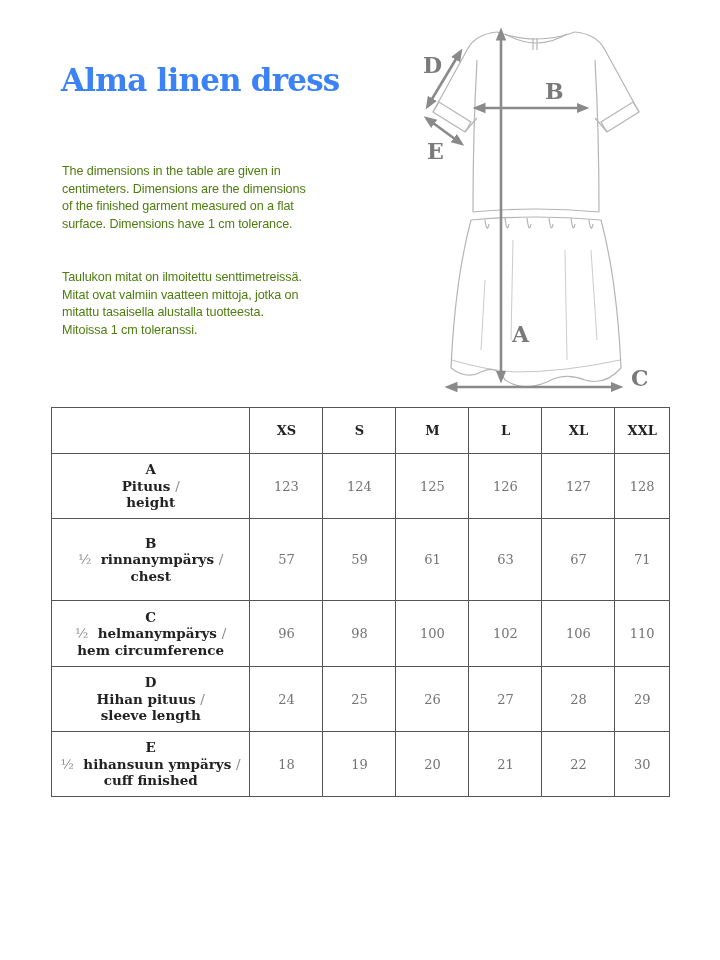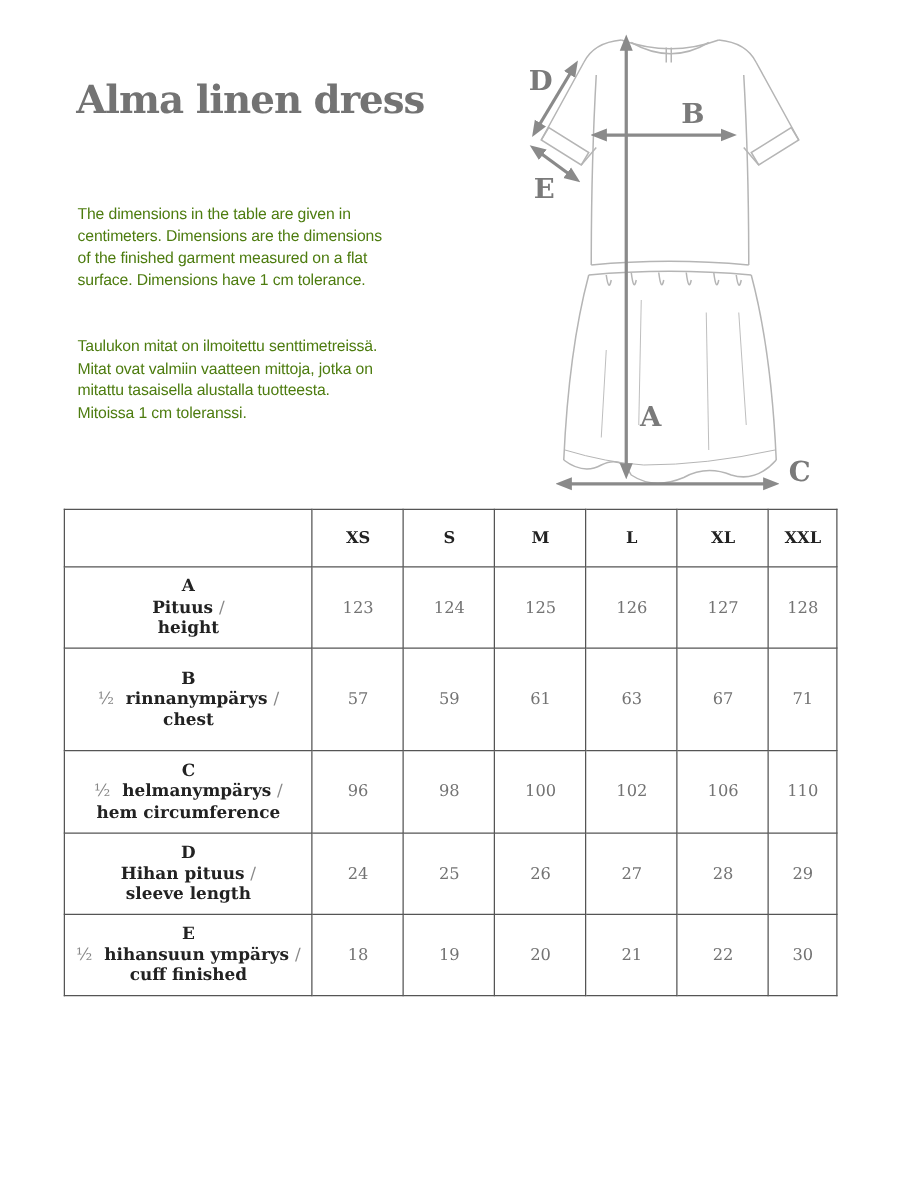--- a/index.html
+++ b/index.html
@@ -1,20 +1,20 @@
 <!DOCTYPE html>
 <html><head>
 <meta charset="utf-8">
 <style>
   html, body { margin: 0; padding: 0; background: #ffffff; }
   body { width: 720px; height: 960px; position: relative; overflow: hidden; }
   .title {
     position: absolute; left: 61px; top: 62px;
     font-family: "DejaVu Serif", serif; font-weight: bold;
-    font-size: 31px; letter-spacing: -0.8px; color: #737373; margin: 0;
+    font-size: 31px; letter-spacing: -0.8px; color: #3b82f6; margin: 0;
   }
   .para {
     position: absolute; left: 62px; width: 250px;
     font-family: "Liberation Sans", sans-serif; font-size: 12.6px;
     line-height: 17.6px; color: #4d7c0f; margin: 0; letter-spacing: -0.1px;
   }
   .para.en { top: 163px; }
   .para.fi { top: 269px; }
   .diagram { position: absolute; left: 415px; top: 20px; width: 260px; height: 380px; }
   .diagram .lbl {

